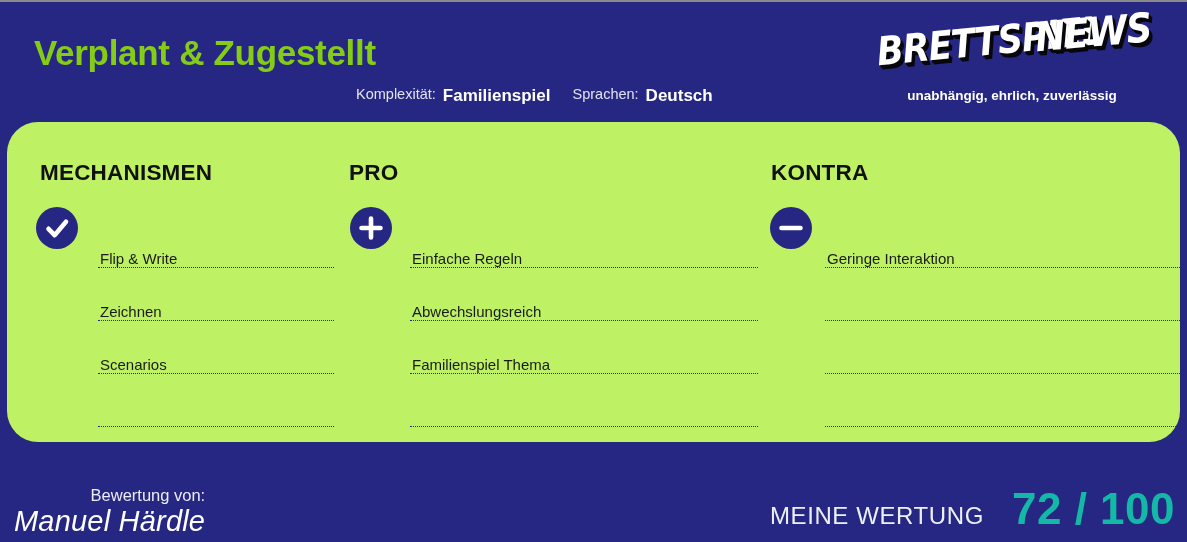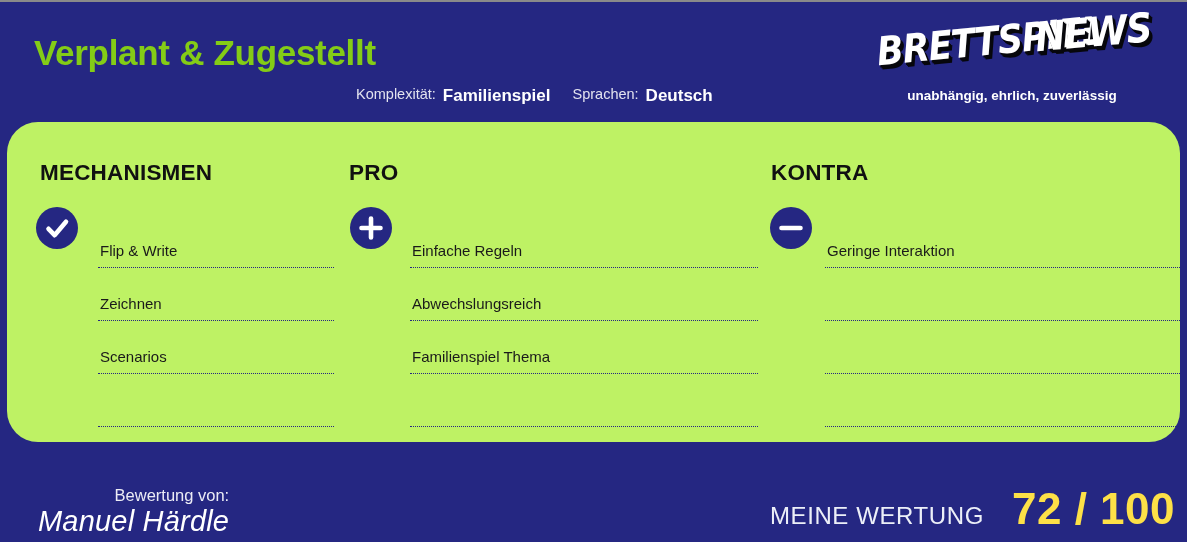--- a/index.html
+++ b/index.html
@@ -180,21 +180,21 @@
 
   .entry {
     position: relative;
     height: 53px;
     border-bottom: 1.4px dotted #252782;
     box-sizing: border-box;
   }
   .entry-text {
     position: absolute;
     left: 2px;
-    bottom: 8px;
+    bottom: 0;
     font-size: 15px;
     color: #1a1a1a;
     white-space: nowrap;
   }
 
   
   .footer {
     position: absolute;
     left: 0;
     top: 440px;
@@ -211,41 +211,41 @@
     flex-direction: column;
   }
   .reviewer-label {
     font-size: 16.5px;
     color: #ececf5;
   }
   .reviewer-name {
     font-size: 29px;
     font-style: italic;
     color: #ffffff;
-    margin-left: 24px;
+    margin-left: 0;
     letter-spacing: 0.2px;
   }
   .score-area {
     position: absolute;
     right: 12px;
     top: 42px;
     display: flex;
     align-items: baseline;
     white-space: nowrap;
   }
   .score-label {
     font-size: 24px;
     color: #eceff8;
     letter-spacing: 0.6px;
     font-weight: normal;
   }
   .score-value {
     font-size: 44px;
     font-weight: bold;
-    color: #fde047;
+    color: #14b8a6;
     margin-left: 28px;
     letter-spacing: 0.5px;
   }
 </style>
 </head>
 <body>
 
 <div class="sheet">
 
   <div class="header">

